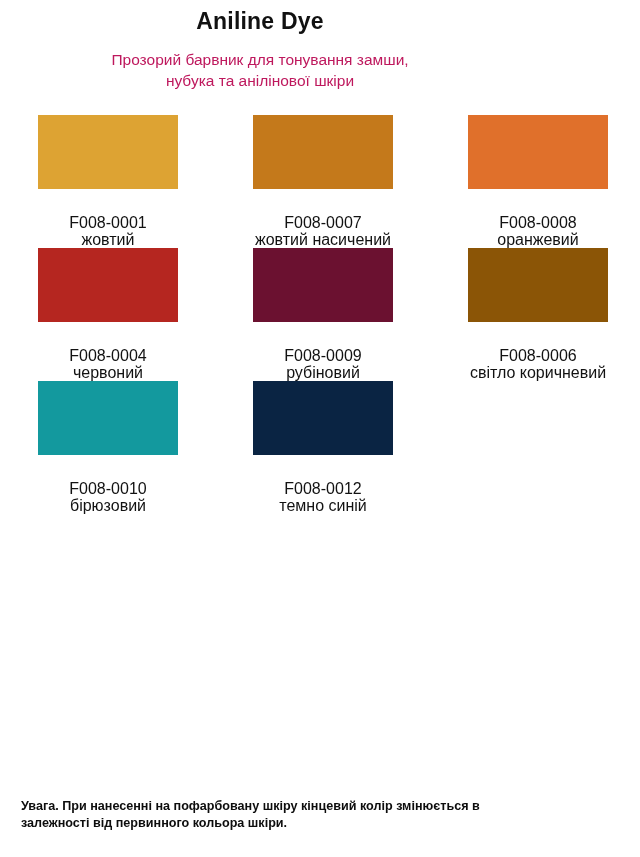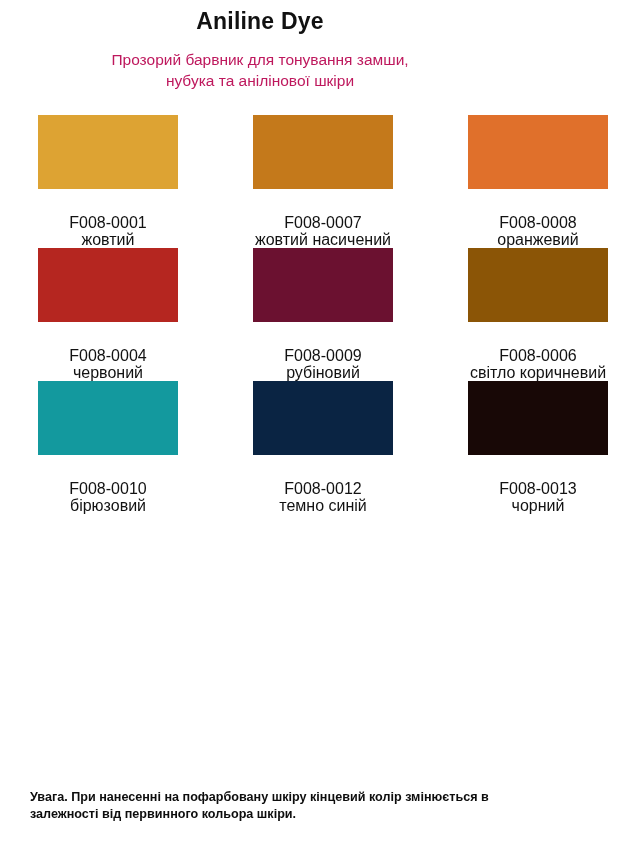--- a/index.html
+++ b/index.html
@@ -80,21 +80,21 @@
   
   .footer {
     margin-top: auto;
     padding: 0 14px 18px 14px;
   }
   .note {
     font-size: 12.6px;
     font-weight: bold;
     line-height: 17px;
     color: #0d0d0d;
-    margin: 16px;
+    margin: 7px;
   }
 </style>
 </head>
 <body>
 
 <div class="page">
 
   <div class="header">
     <h1 class="title">Aniline Dye</h1>
     <p class="subtitle">Прозорий барвник для тонування замши,
@@ -151,26 +151,19 @@
           <span class="cname">бірюзовий</span>
         </div>
       </div>
       <div class="cell">
         <div class="swatch" style="background: rgb(10, 36, 67);"></div>
         <div class="cap">
           <span class="code">F008-0012</span>
           <span class="cname">темно синій</span>
         </div>
       </div>
-      <div class="cell">
-        <div class="swatch" style="background: rgb(24, 8, 6);"></div>
-        <div class="cap">
-          <span class="code">F008-0013</span>
-          <span class="cname">чорний</span>
-        </div>
-      </div>
     </div>
 
   <div class="footer">
     <p class="note">Увага. При нанесенні на пофарбовану шкіру кінцевий колір змінюється в залежності від первинного кольора шкіри.</p>
   </div>
 
 </div>
 
 </body></html>

